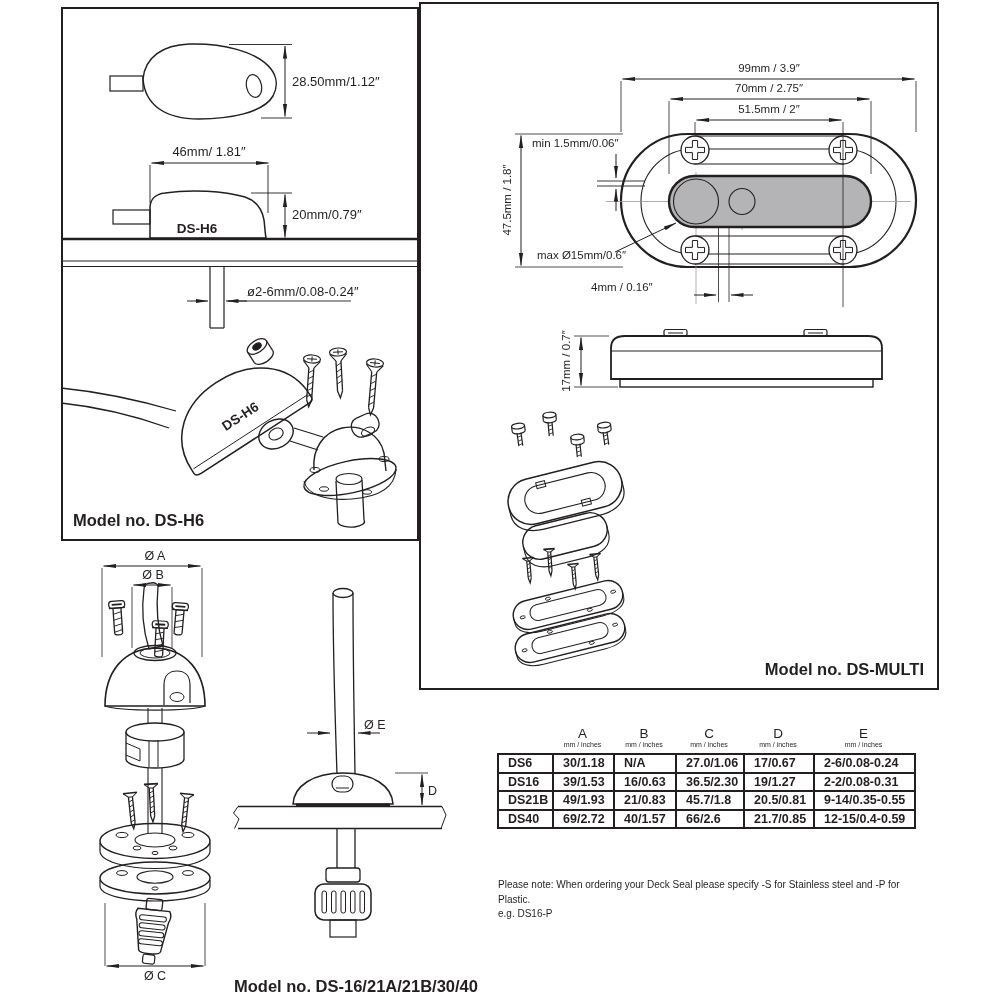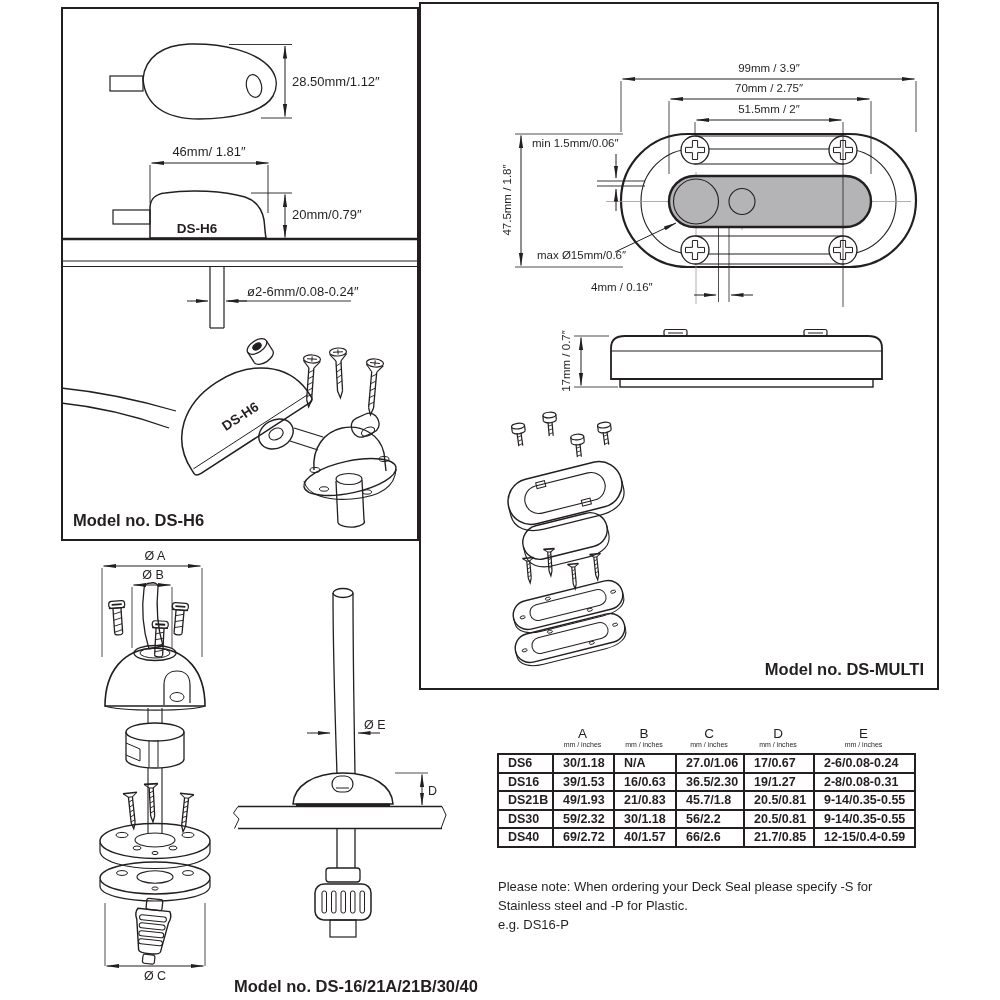--- a/index.html
+++ b/index.html
@@ -16,21 +16,21 @@
   .table-wrap{position:absolute;left:497px;top:727px;width:420px;}
   .hdr-row{display:flex;height:26px;}
   .hdr-cell{text-align:center;}
   .h-letter{font-size:13.5px;line-height:14px;}
   .h-unit{font-size:7px;line-height:8px;}
   table.spec{border-collapse:collapse;table-layout:fixed;width:417px;}
   table.spec th,table.spec td{border:2px solid #231f20;font-size:12.5px;height:16.5px;
       padding:0 12px 0 9px;text-align:left;vertical-align:middle;white-space:nowrap;}
   table.spec tbody th{font-weight:700;}
   table.spec td{font-weight:700;}
-  .note{position:absolute;left:498px;top:878px;width:420px;font-size:13px;line-height:1.45;}
+  .note{position:absolute;left:498px;top:878px;width:420px;font-size:10px;line-height:1.45;}
 </style>
 </head>
 <body>
 
 <div class="canvas">
 
   <svg style="left:61px;top:7px;" width="358" height="534" viewBox="0 0 358 534">
     <defs>
       <marker id="m1" markerUnits="userSpaceOnUse" markerWidth="13" markerHeight="6" refX="12.5" refY="3" orient="auto-start-reverse">
         <path d="M0,0.9 L13,3 L0,5.1 Z" fill="#231f20"></path>
@@ -577,35 +577,27 @@
           <td>27.0/1.06</td>
           <td>17/0.67</td>
           <td>2-6/0.08-0.24</td>
         </tr>
         <tr>
           <th>DS16</th>
           <td>39/1.53</td>
           <td>16/0.63</td>
           <td>36.5/2.30</td>
           <td>19/1.27</td>
-          <td>2-8/0.08-0.31</td>
+          <td>2-2/0.08-0.31</td>
         </tr>
         <tr>
           <th>DS21B</th>
           <td>49/1.93</td>
           <td>21/0.83</td>
           <td>45.7/1.8</td>
-          <td>20.5/0.81</td>
-          <td>9-14/0.35-0.55</td>
-        </tr>
-        <tr>
-          <th>DS30</th>
-          <td>59/2.32</td>
-          <td>30/1.18</td>
-          <td>56/2.2</td>
           <td>20.5/0.81</td>
           <td>9-14/0.35-0.55</td>
         </tr>
         <tr>
           <th>DS40</th>
           <td>69/2.72</td>
           <td>40/1.57</td>
           <td>66/2.6</td>
           <td>21.7/0.85</td>
           <td>12-15/0.4-0.59</td>

